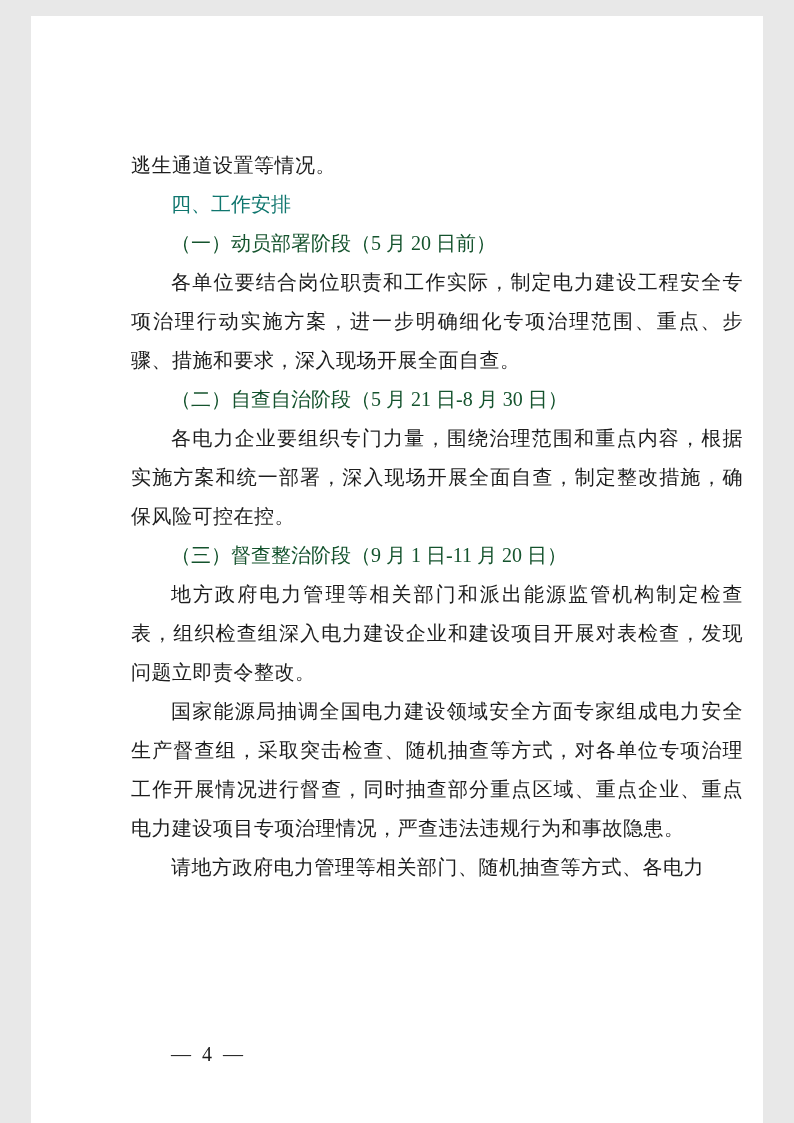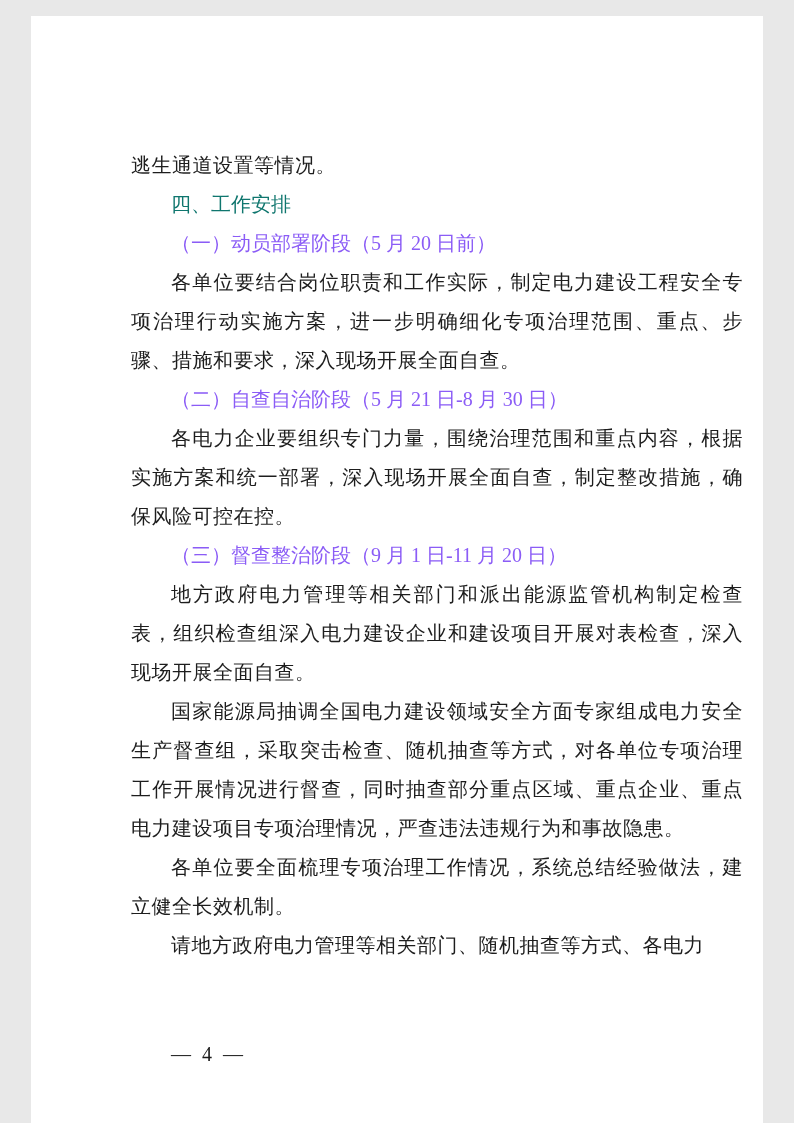--- a/index.html
+++ b/index.html
@@ -33,21 +33,21 @@
   .sec-heading {
     font-family: "Liberation Sans", "DejaVu Sans", sans-serif;
     font-weight: 700;
     font-size: 21px;
     text-indent: 2em;
     color: #0f766e;
   }
   .stage-heading {
     text-indent: 2em;
     font-size: 20.5px;
-    color: #8b5cf6;
+    color: #14532d;
   }
   .body-para {
     text-align: justify;
     text-indent: 2em;
     letter-spacing: 0.5px;
   }
   .page-footer {
     position: absolute;
     left: 140px;
     top: 1019px;
@@ -67,24 +67,23 @@
 
     <h2 class="sec-heading">四、工作安排</h2>
 
     <h3 class="stage-heading">（一）动员部署阶段（5 月 20 日前）</h3>
     <p class="body-para">各单位要结合岗位职责和工作实际，制定电力建设工程安全专项治理行动实施方案，进一步明确细化专项治理范围、重点、步骤、措施和要求，深入现场开展全面自查。</p>
 
     <h3 class="stage-heading">（二）自查自治阶段（5 月 21 日-8 月 30 日）</h3>
     <p class="body-para">各电力企业要组织专门力量，围绕治理范围和重点内容，根据实施方案和统一部署，深入现场开展全面自查，制定整改措施，确保风险可控在控。</p>
 
     <h3 class="stage-heading">（三）督查整治阶段（9 月 1 日-11 月 20 日）</h3>
-    <p class="body-para">地方政府电力管理等相关部门和派出能源监管机构制定检查表，组织检查组深入电力建设企业和建设项目开展对表检查，深入现场开展全面自查。</p>
+    <p class="body-para">地方政府电力管理等相关部门和派出能源监管机构制定检查表，组织检查组深入电力建设企业和建设项目开展对表检查，发现问题立即责令整改。</p>
     <p class="body-para">国家能源局抽调全国电力建设领域安全方面专家组成电力安全生产督查组，采取突击检查、随机抽查等方式，对各单位专项治理工作开展情况进行督查，同时抽查部分重点区域、重点企业、重点电力建设项目专项治理情况，严查违法违规行为和事故隐患。</p>
 
-    <p class="body-para">各单位要全面梳理专项治理工作情况，系统总结经验做法，建立健全长效机制。</p>
     <p class="body-para">请地方政府电力管理等相关部门、随机抽查等方式、各电力</p>
 
   </div>
 
   <div class="page-footer">
     <span>— 4 —</span>
   </div>
 </div>
 
 </body></html>

